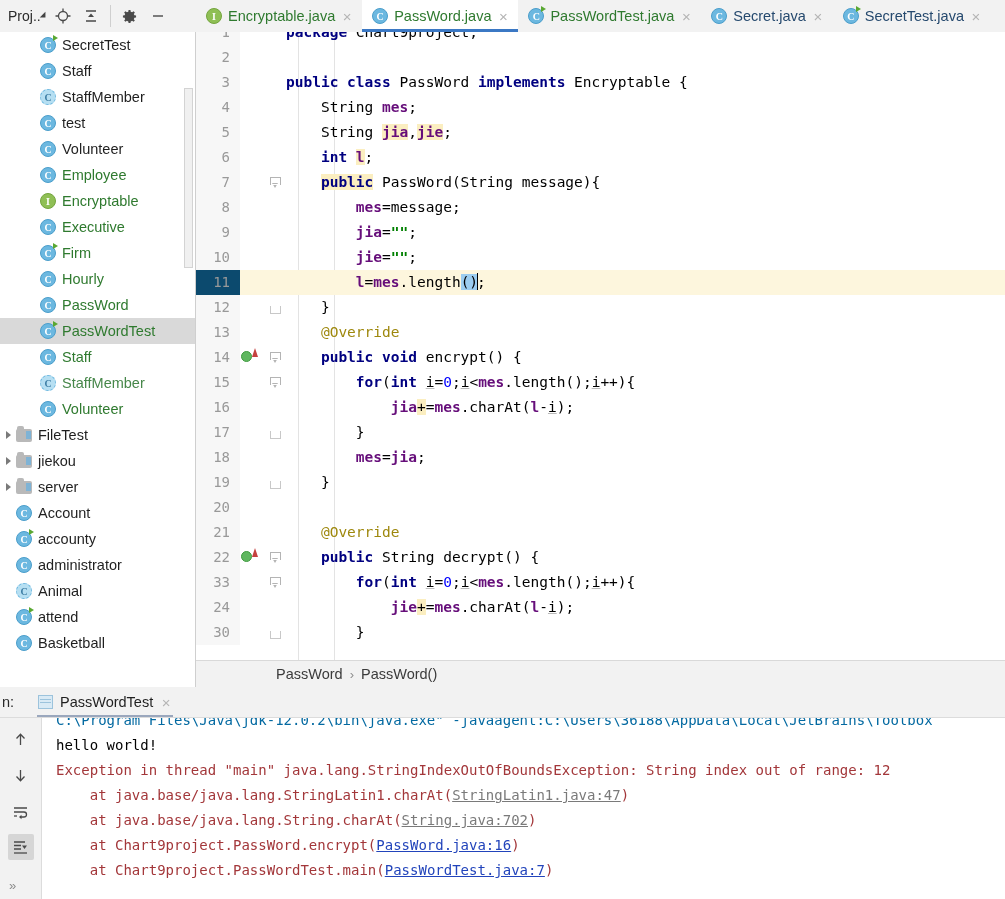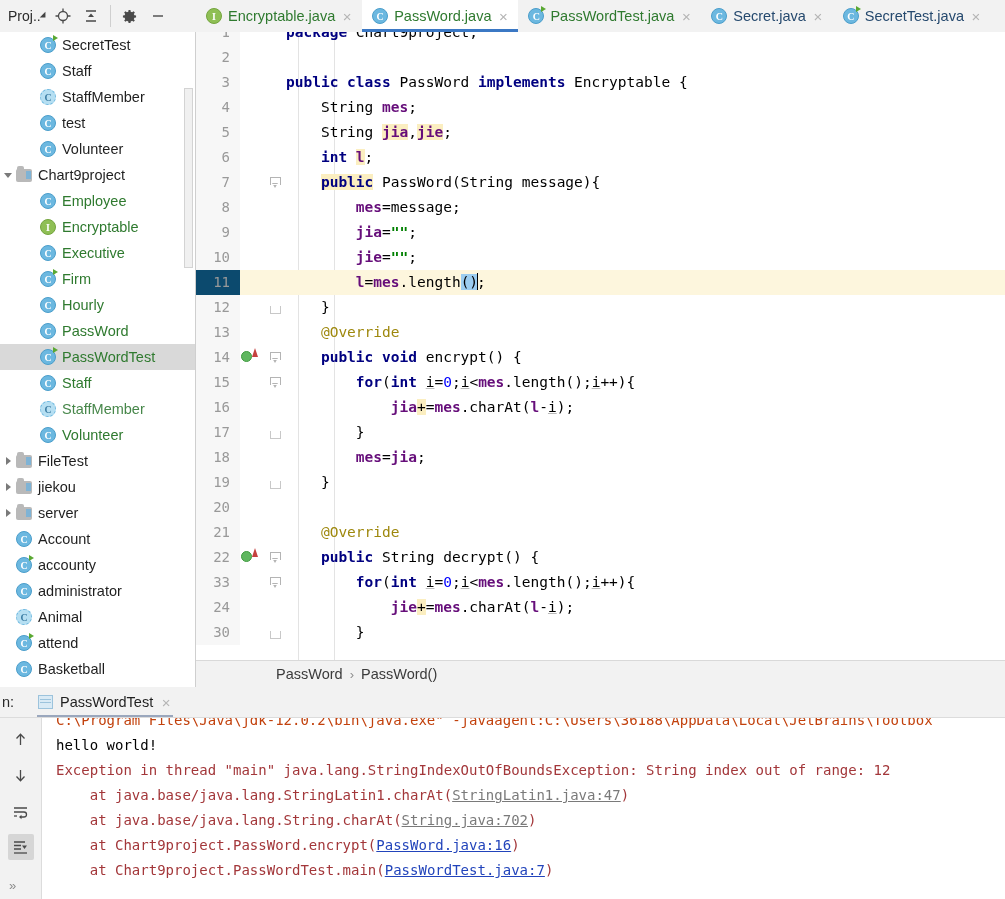--- a/index.html
+++ b/index.html
@@ -243,21 +243,21 @@
   .cs-more {
     position: absolute; left: 9px; bottom: 6px; color: #8b8b8b; font-size: 13px;
     cursor: pointer;
   }
   .console-out {
     position: absolute; left: 42px; top: 31px; right: 0; bottom: 0;
     background: #ffffff; padding: 4px 0 0 14px; overflow: hidden;
     font-family: "DejaVu Sans Mono", monospace; font-size: 14px;
   }
   .oline { height: 25px; line-height: 25px; white-space: pre; }
-  .o-cmd { color: #c2410c; }
+  .o-cmd { color: #0369a1; }
   .o-out { color: #000000; }
   .o-err { color: #a3373a; }
   .o-link { color: #7a7a7a; text-decoration: underline; cursor: pointer; }
   .o-link.blue { color: #2244bb; }
   .console-topline {
     position: absolute; left: 42px; top: 31px; width: 270px; height: 3px;
     background: #9aa7bd;
   }
 </style>
 </head>
@@ -350,28 +350,20 @@
           <span style="width: 24px; flex: 0 0 auto;"></span>
           <span class="tw"></span>
           <span class="jicon cls">C</span>
           <span class="tree-label dark">test</span>
         </div>
         <div class="tree-row">
           <span style="width: 24px; flex: 0 0 auto;"></span>
           <span class="tw"></span>
           <span class="jicon cls">C</span>
           <span class="tree-label dark">Volunteer</span>
-        </div>
-        <div class="tree-row">
-          <span style="width: 0px; flex: 0 0 auto;"></span>
-          <span class="tw">
-            <i class="arrow-d"></i>
-          </span>
-          <span class="folder-ic"></span>
-          <span class="tree-label dark">Chart9project</span>
         </div>
         <div class="tree-row">
           <span style="width: 24px; flex: 0 0 auto;"></span>
           <span class="tw"></span>
           <span class="jicon cls">C</span>
           <span class="tree-label green">Employee</span>
         </div>
         <div class="tree-row">
           <span style="width: 24px; flex: 0 0 auto;"></span>
           <span class="tw"></span>

